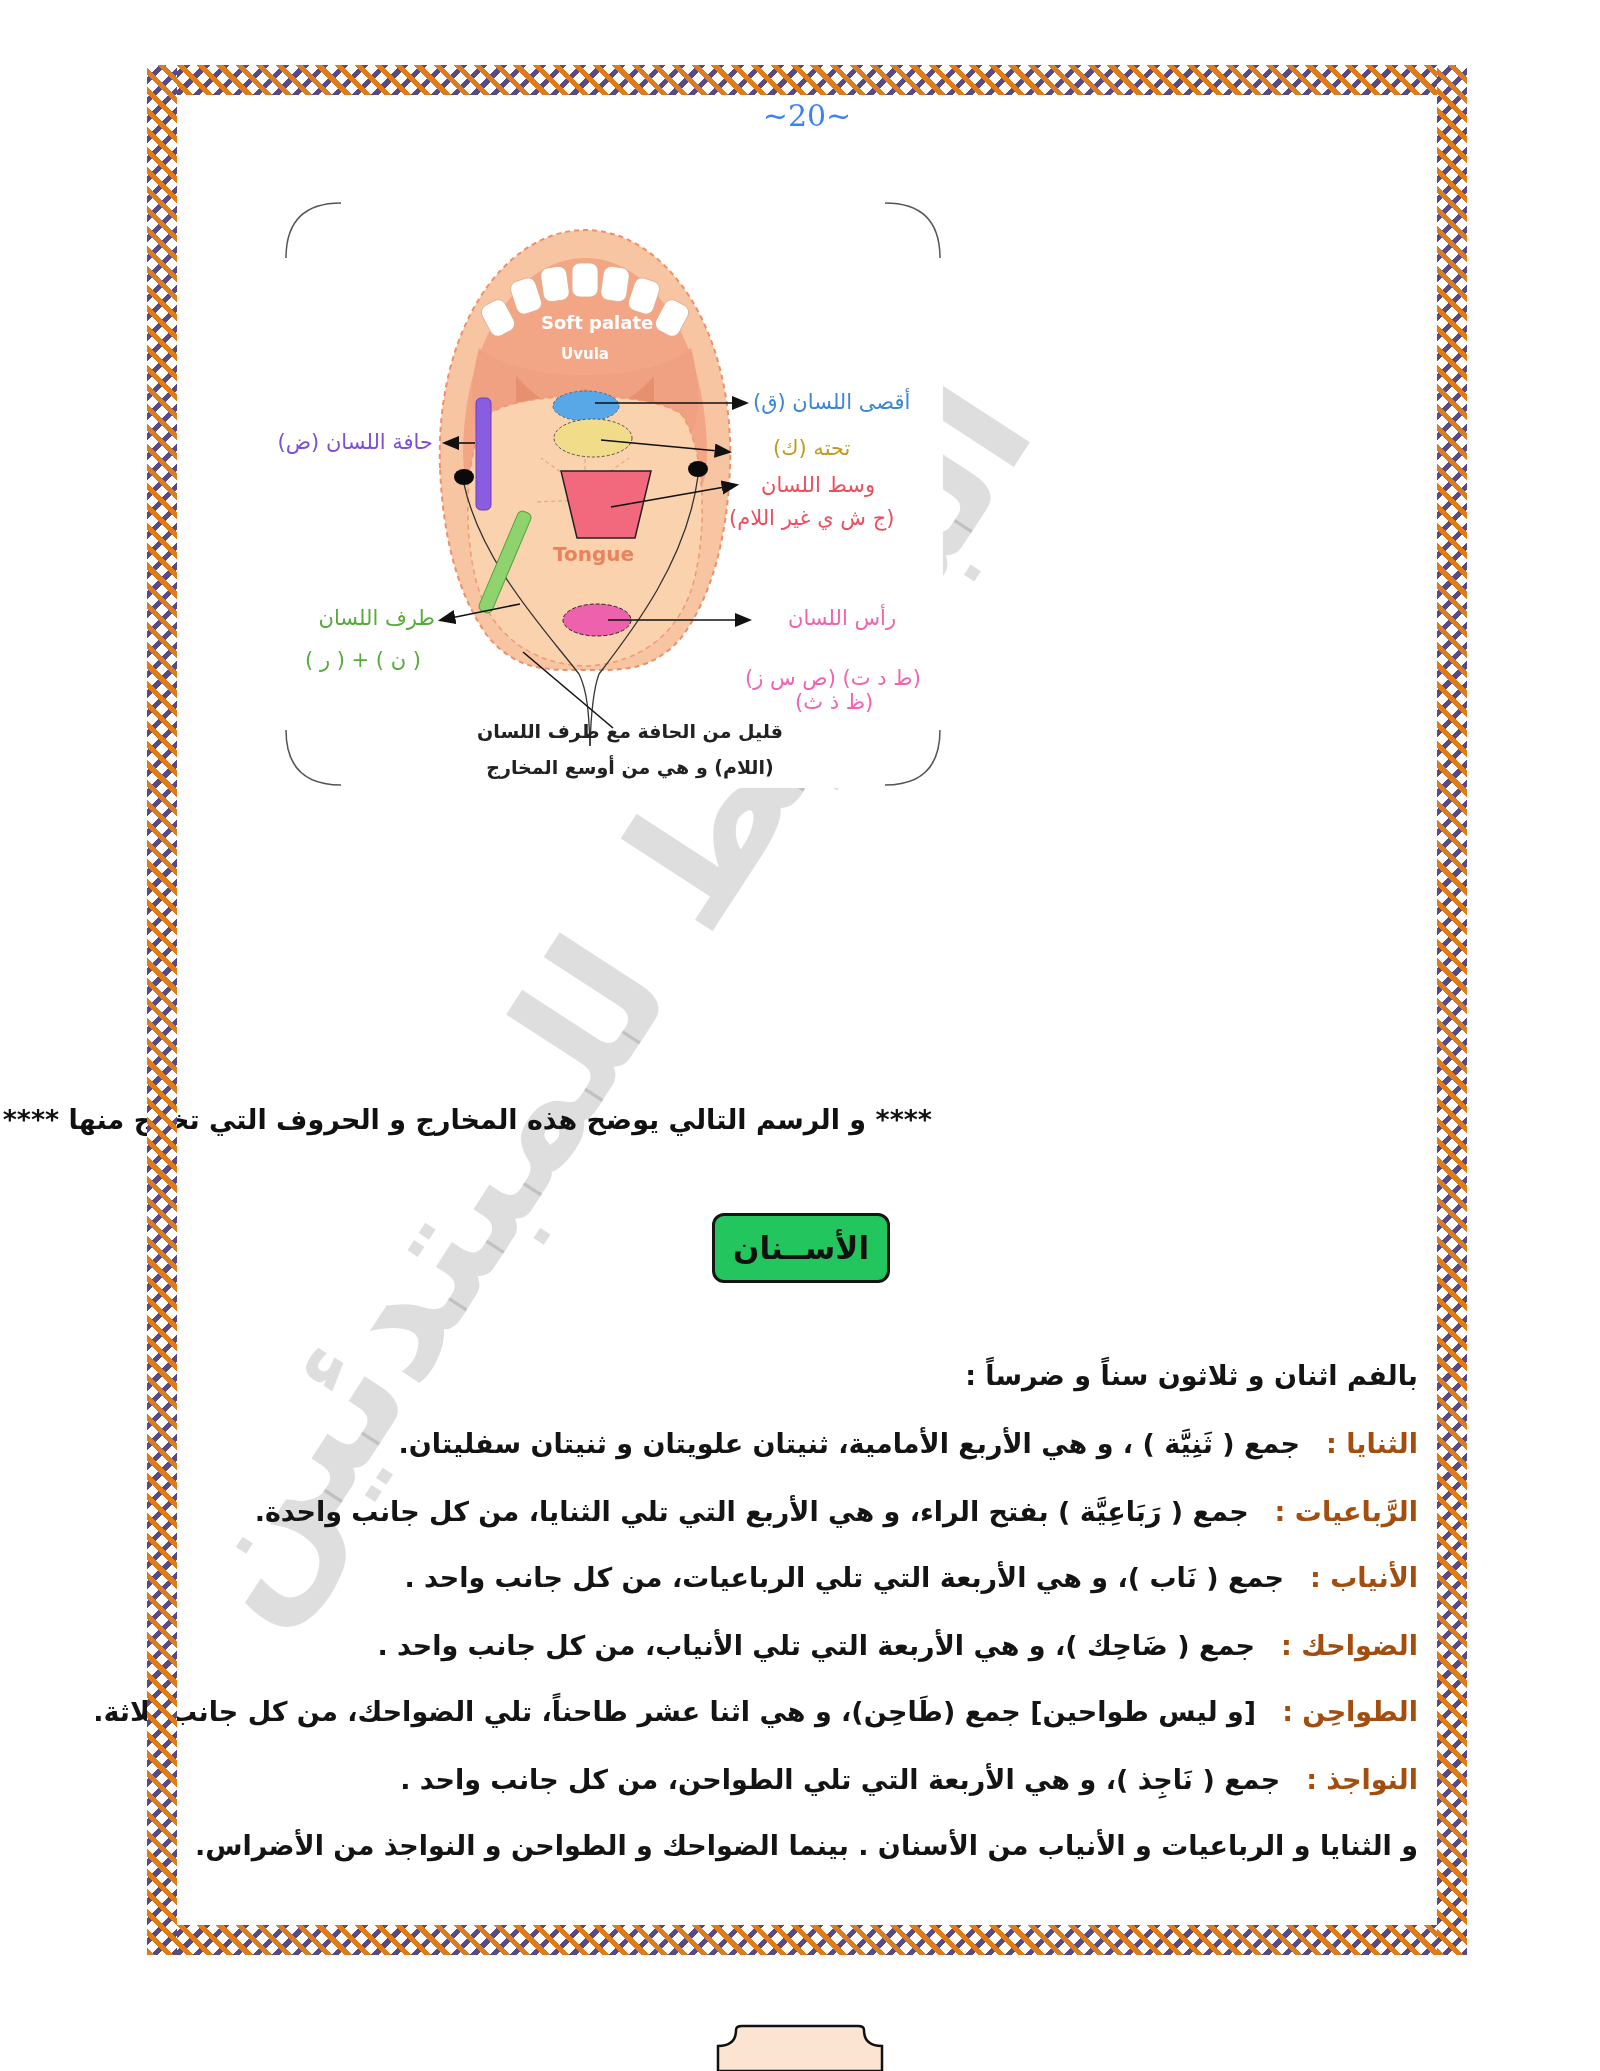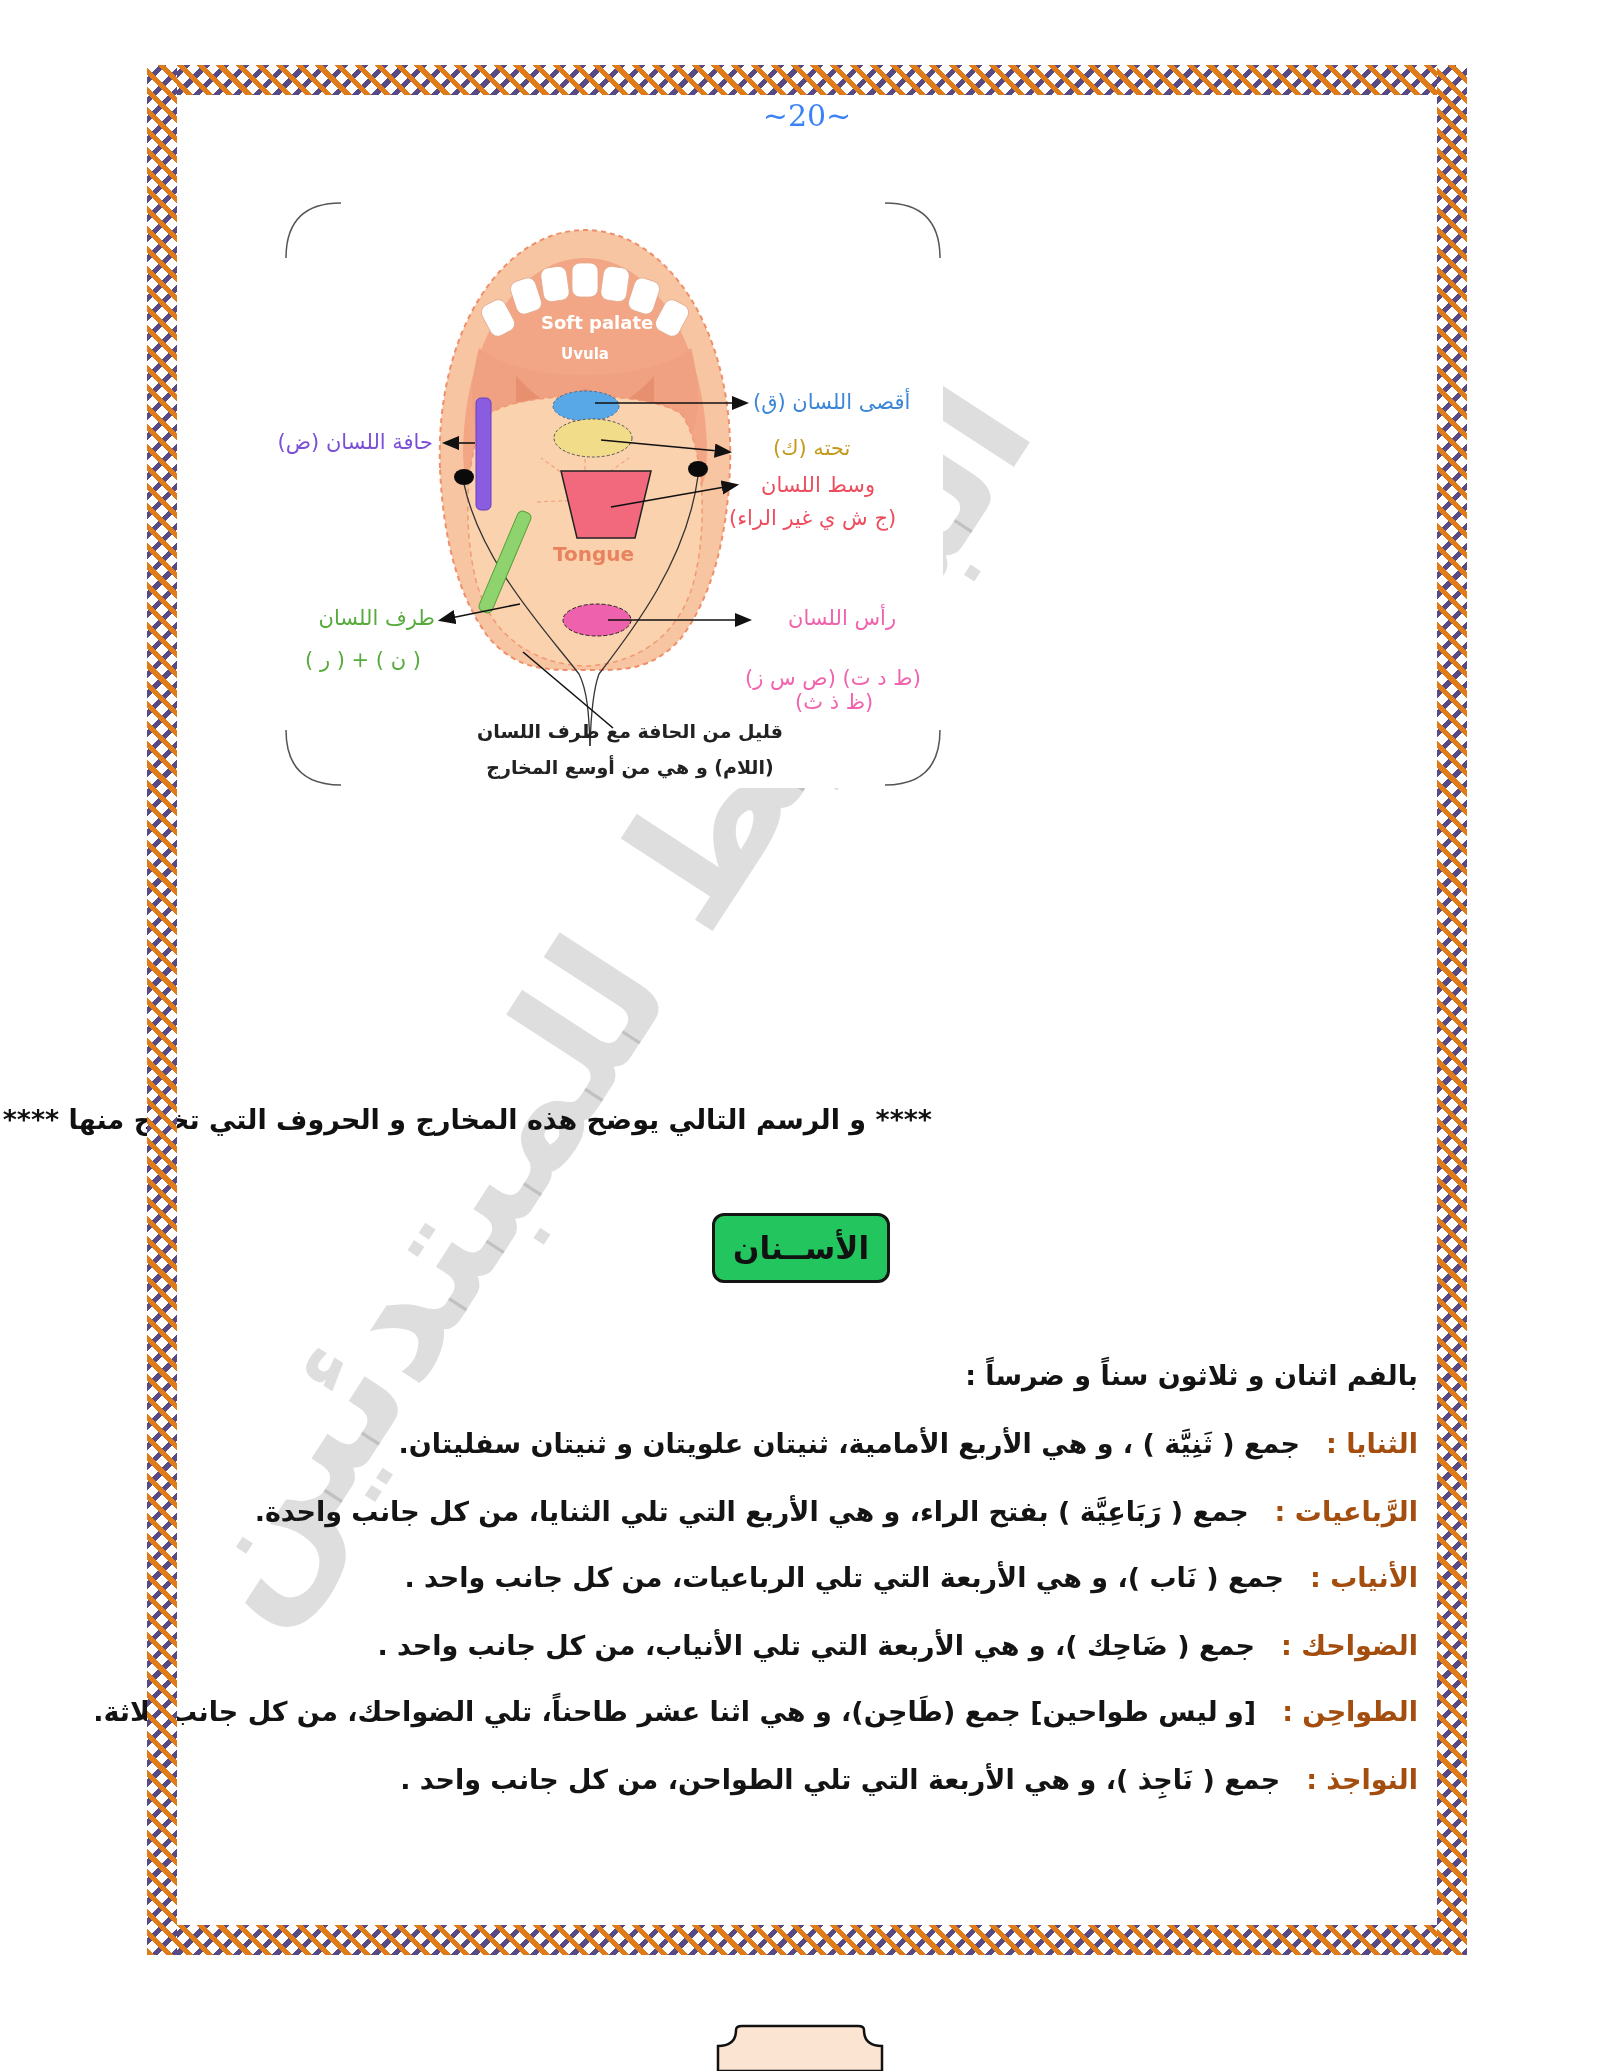--- a/index.html
+++ b/index.html
@@ -132,21 +132,21 @@
       </g>
     </svg>
 
     <div class="elabel" style="left:258px;top:112px;color:#fff;font-size:18px;">Soft palate</div>
     <div class="elabel" style="left:278px;top:145px;color:#fff;font-size:15px;">Uvula</div>
     <div class="elabel" style="left:270px;top:342px;color:#e8825f;font-size:20px;">Tongue</div>
 
     <div class="dlabel lbl-blue" style="left:470px;top:190px;">أقصى اللسان (ق)</div>
     <div class="dlabel lbl-yellow" style="left:490px;top:236px;">تحته (ك)</div>
     <div class="dlabel lbl-red" style="left:478px;top:273px;">وسط اللسان</div>
-    <div class="dlabel lbl-red" style="left:446px;top:306px;">(ج ش ي غير الراء)</div>
+    <div class="dlabel lbl-red" style="left:446px;top:306px;">(ج ش ي غير اللام)</div>
     <div class="dlabel lbl-purple" style="right:510px;top:230px;">حافة اللسان (ض)</div>
     <div class="dlabel lbl-green" style="right:508px;top:406px;">طرف اللسان</div>
     <div class="dlabel lbl-green" style="right:522px;top:448px;">( ن ) + ( ر )</div>
     <div class="dlabel lbl-pink" style="left:505px;top:406px;">رأس اللسان</div>
     <div class="dlabel lbl-pink" style="left:462px;top:448px;margin-top:18px;">(ط د ت) (ص س ز)</div>
     <div class="dlabel lbl-pink" style="left:512px;top:490px;">(ظ ذ ث)</div>
     <div class="dlabel lbl-black" style="left:167px;top:520px;width:360px;text-align:center;font-size:19px;">قليل من الحافة     مع طرف اللسان</div>
     <div class="dlabel lbl-black" style="left:187px;top:556px;width:320px;text-align:center;font-size:19px;">(اللام) و هي من أوسع المخارج</div>
   </div>
 
@@ -172,18 +172,21 @@
   <div class="tline" style="top:1630px;">
     <span class="term">الضواحك :</span><span>جمع  ( ضَاحِك )، و هي الأربعة التي تلي الأنياب، من كل جانب واحد .</span>
   </div>
   <div class="tline" style="top:1696px;">
     <span class="term">الطواحِن :</span><span>[و ليس طواحين] جمع (طَاحِن)، و هي اثنا عشر طاحناً، تلي الضواحك، من كل جانب ثلاثة.</span>
   </div>
   <div class="tline" style="top:1764px;">
     <span class="term">النواجذ :</span><span>جمع  ( نَاجِذ )، و هي الأربعة التي تلي الطواحن، من كل جانب واحد .</span>
   </div>
 
+  <div class="tline" style="top:1830px;">
+    <span>و الثنايا و الرباعيات و الأنياب من الأسنان . بينما الضواحك و الطواحن و النواجذ من الأضراس.</span>
+  </div>
 
   <svg id="plaque" width="168" height="49" viewBox="0 0 168 49">
     <path d="M 2 24 Q 20 24 20 8 Q 20 4 26 4 L 142 4 Q 148 4 148 8 Q 148 24 166 24 L 166 49 L 2 49 Z" fill="#fce4d2" stroke="#111" stroke-width="2.5"></path>
   </svg>
 
 </div>
 
 </body></html>

